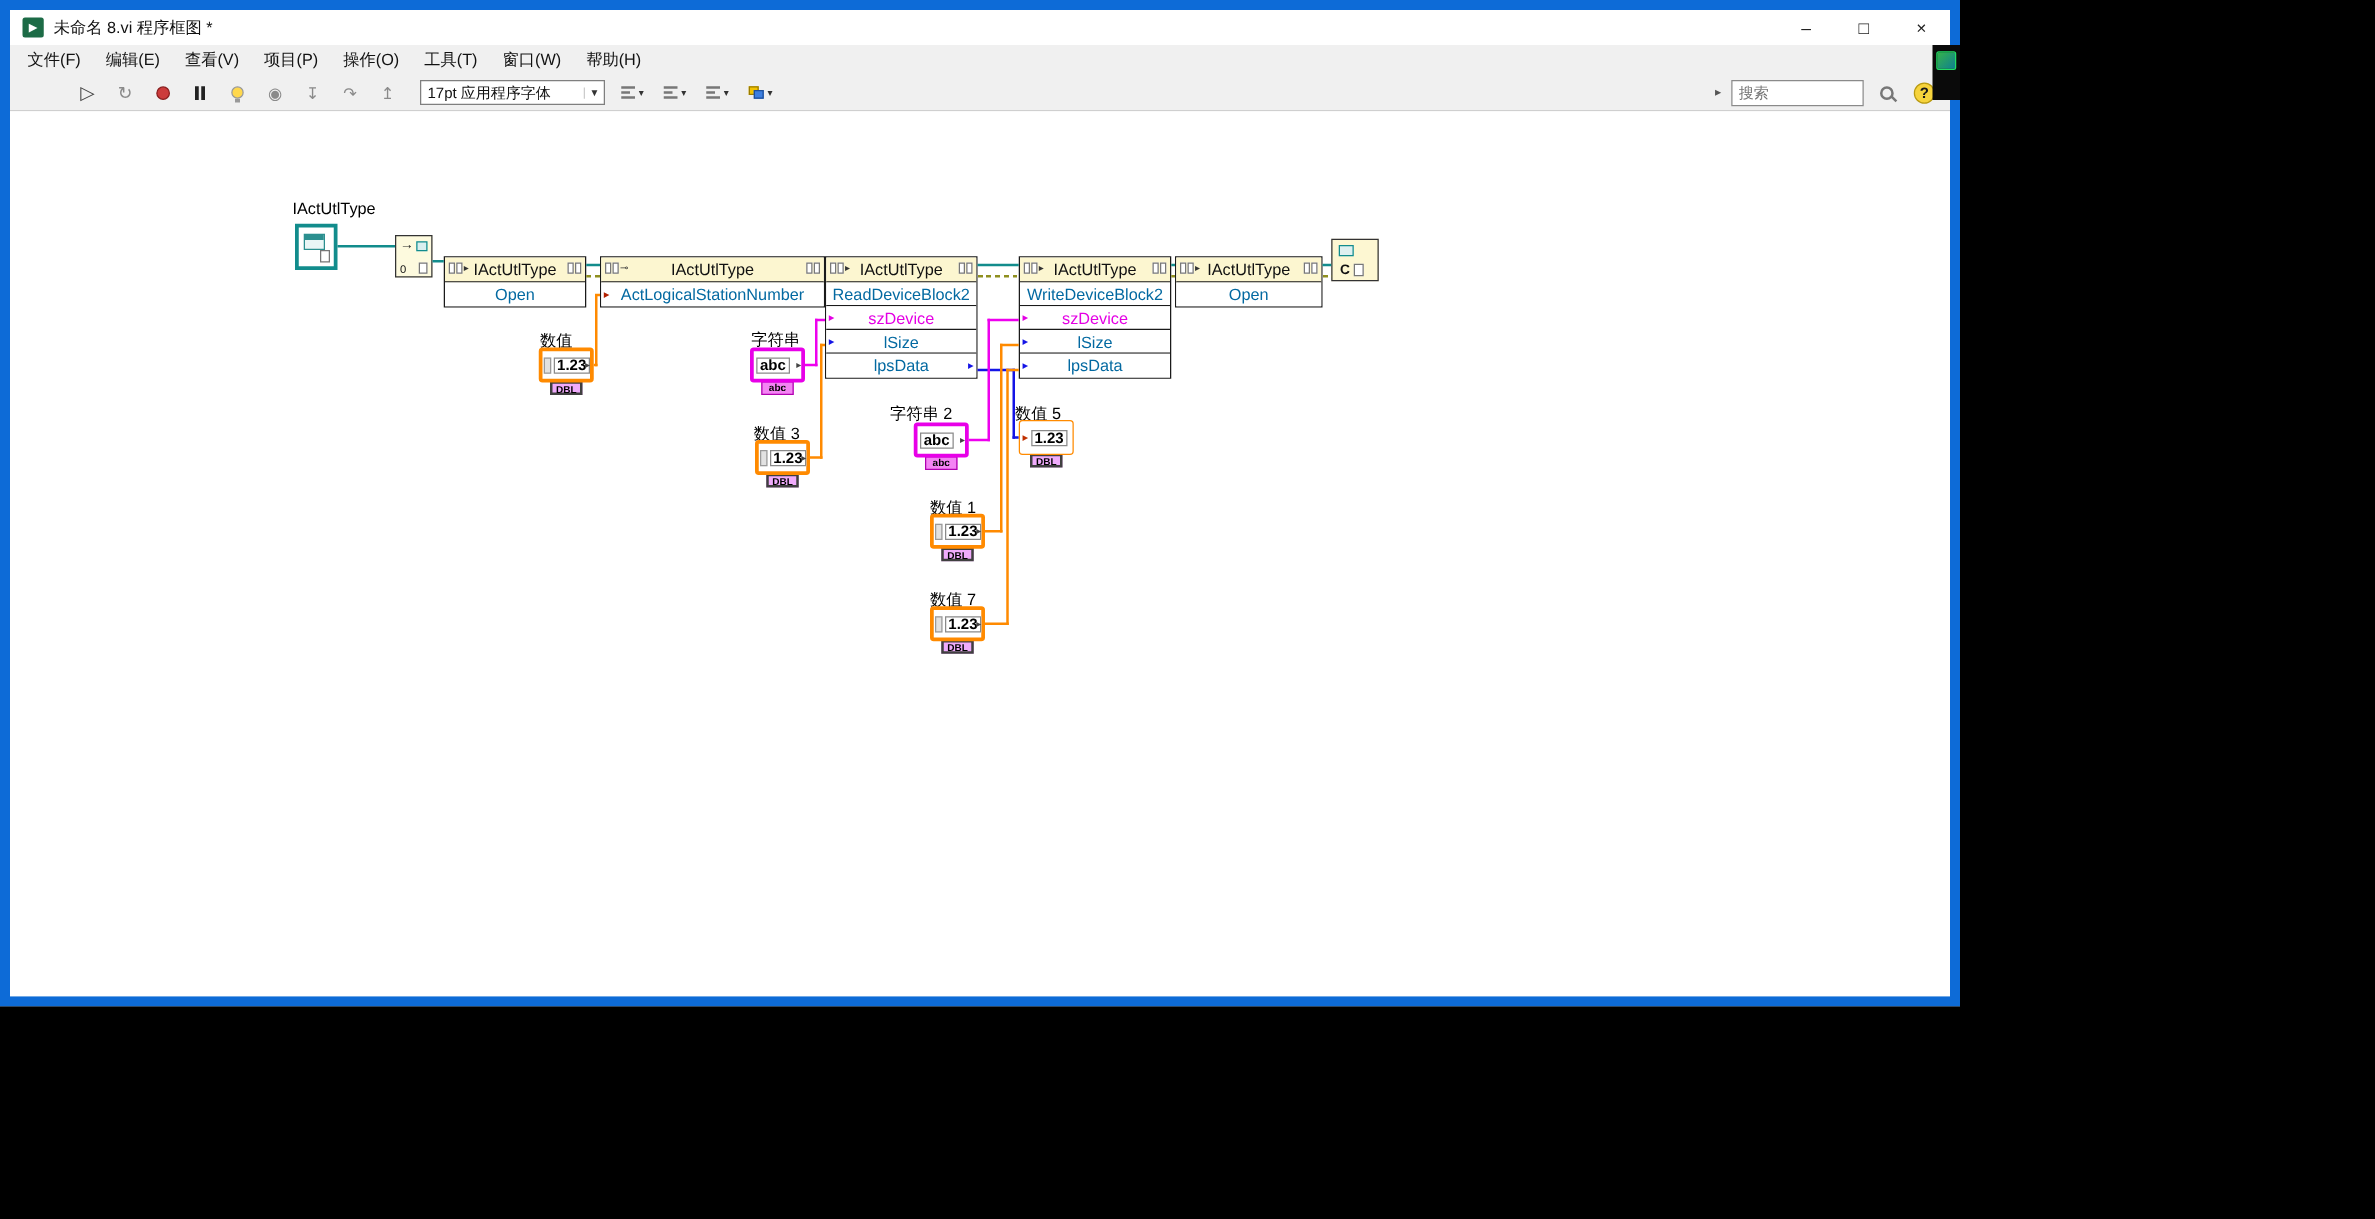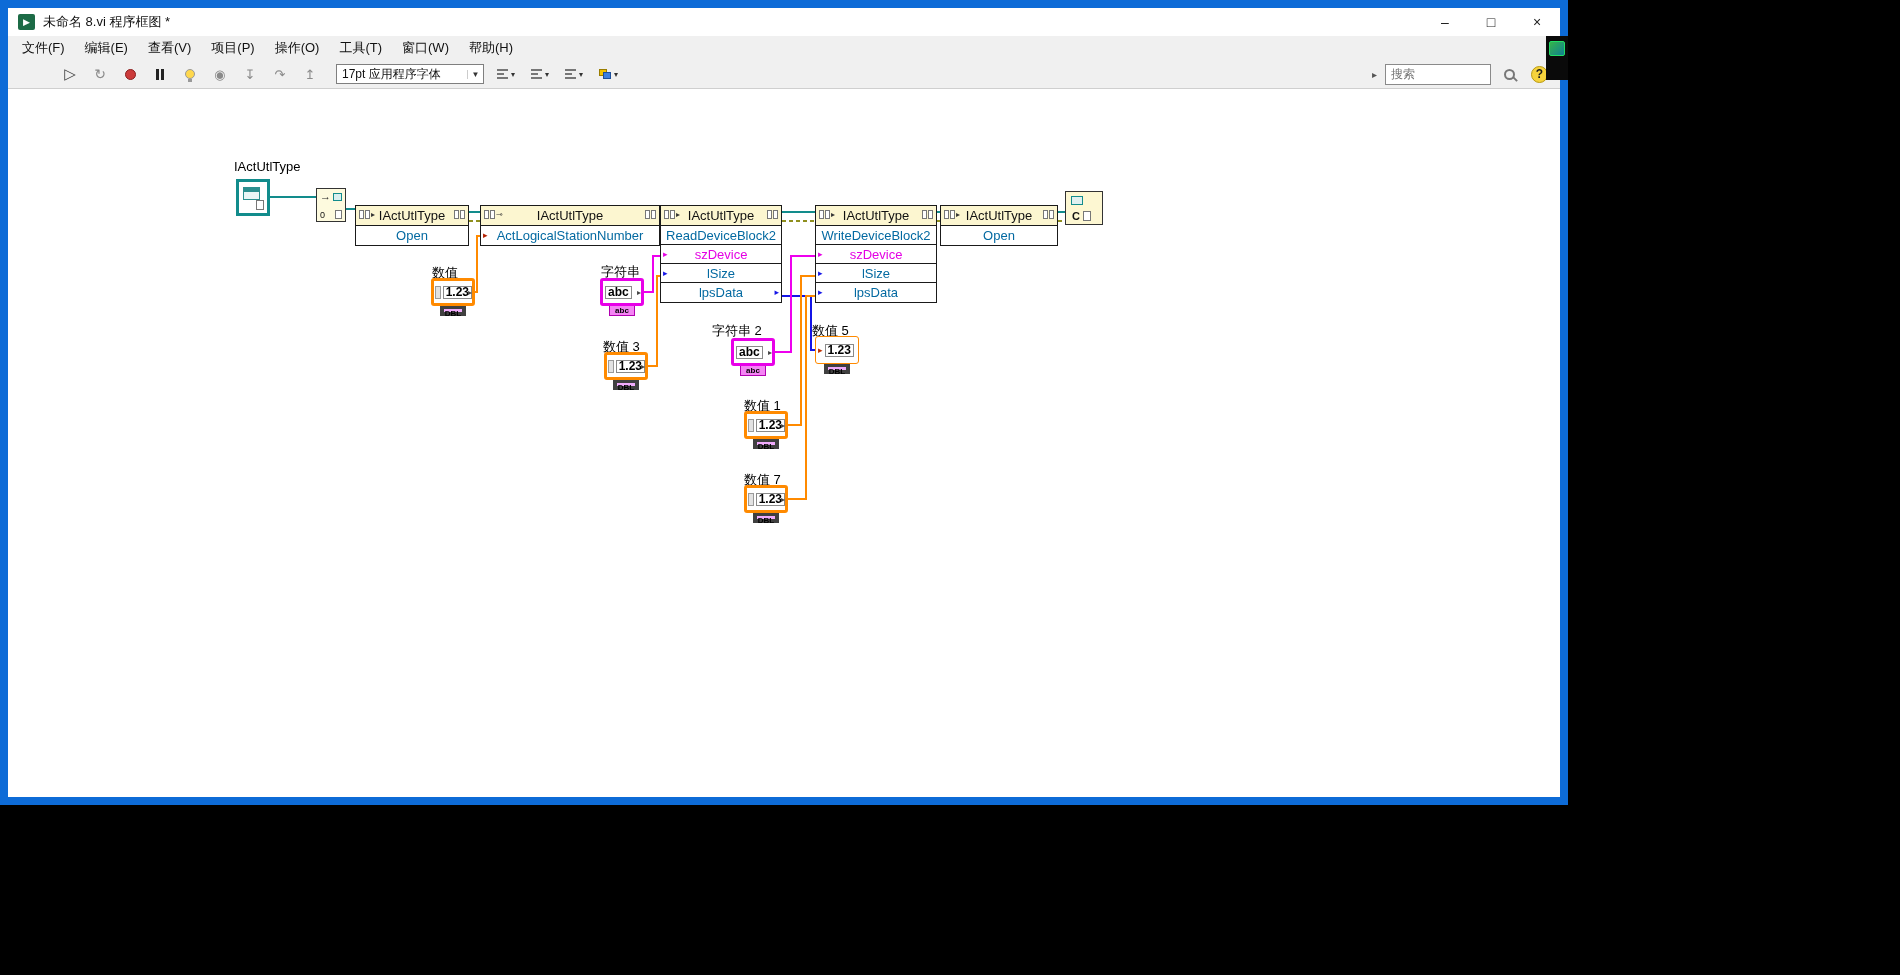--- a/index.html
+++ b/index.html
@@ -95,21 +95,21 @@
   .term { position:absolute; width:44px; }
   .tmain { width:44px; height:28px; border:3px solid #000; border-radius:3px; background:#fff; display:flex; align-items:center; position:relative; }
   .tmain.num { border-color:#ff8a00; }
   .tmain.str { border-color:#e800e8; }
   .tmain.ind { border-width:1px; border-color:#ff8a00; }
   .knob { width:6px; height:13px; margin-left:1px; border:1px solid #9a9a9a; background:#e2e2e2; display:block; }
   .tval { font-size:12px; font-weight:bold; color:#000; border:1px solid #8a8a8a; background:#fff; padding:0 2px; margin-left:2px; line-height:11px; }
   .tout { position:absolute; right:0; top:50%; transform:translateY(-50%); font-size:8px; color:#444; }
   .tin  { font-size:9px; color:#c03000; margin-left:2px; }
   .ttag { width:26px; height:11px; margin:-1px auto 0; font-size:8px; font-weight:bold; text-align:center; line-height:10px; color:#000; }
-  .ttag.tnum { background:#f0abfc; border:4px solid #404040; }
+  .ttag.tnum { background:#f0abfc; border:2px solid #404040; }
   .ttag.tstr { background:#f484f4; border:1px solid #b000b0; }
 
   
   .overlay-tile { position:absolute; left:1546px; top:36px; width:22px; height:44px; background:#0a0a0a; display:flex; justify-content:center; align-items:flex-start; padding-top:5px; z-index:5; }
   .ov-icon { width:16px; height:15px; border:1px solid #2d6; background:linear-gradient(135deg,#35b34a,#0f7f92); border-radius:2px; }
 </style>
 </head>
 <body>
 
 <div class="window">

